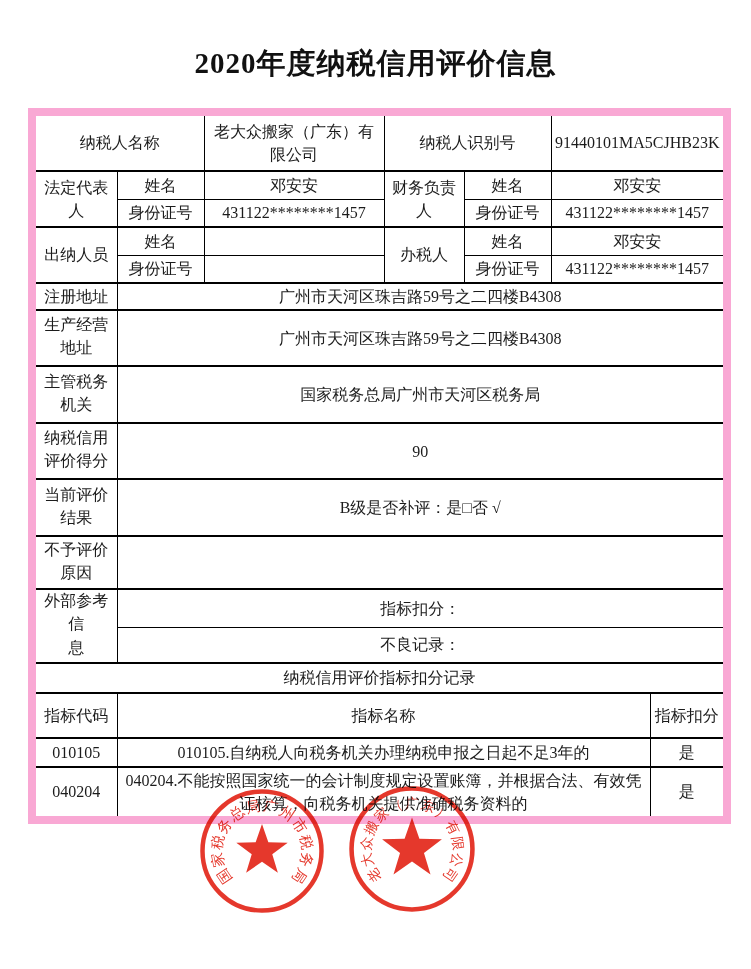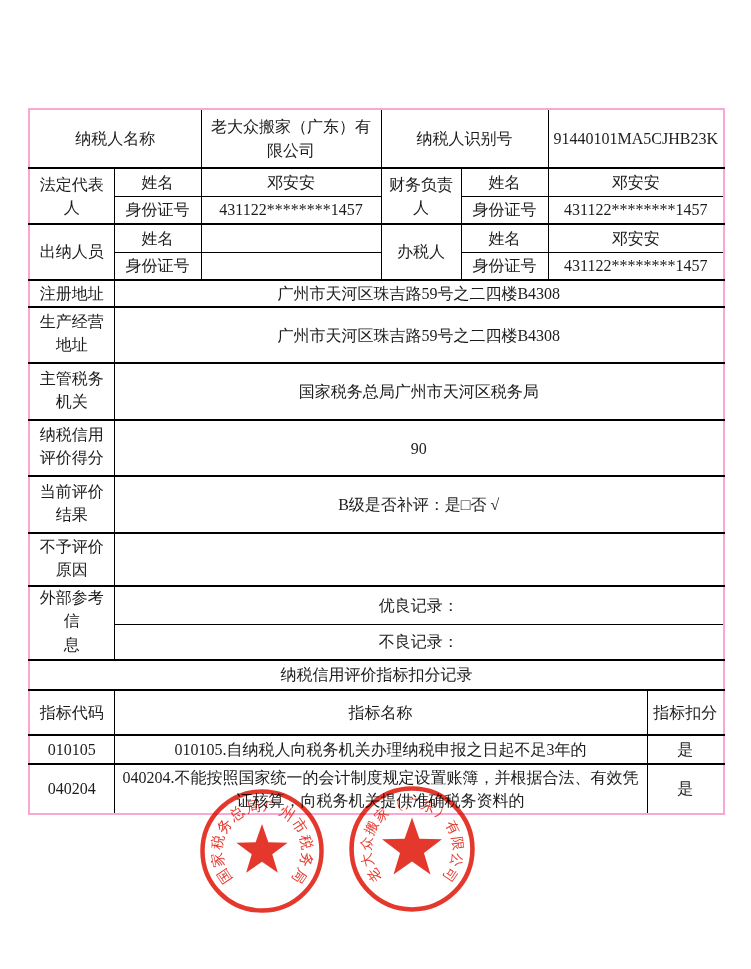--- a/index.html
+++ b/index.html
@@ -14,21 +14,21 @@
   .doc-title{
     position:absolute;top:44px;left:0;width:751px;
     text-align:center;font-size:29px;font-weight:bold;
     letter-spacing:1px;color:#111;
   }
   table.main{
     position:absolute;left:28px;top:108px;
     width:695px;
     border-collapse:collapse;
     table-layout:fixed;
-    border:2px solid #f9a8d4;
+    border:8px solid #f9a8d4;
     font-size:16px;
   }
   table.main td{
     border:1px solid #000;
     text-align:center;
     vertical-align:middle;
     padding:1px 3px;
     line-height:1.45;
     overflow:hidden;
   }
@@ -42,20 +42,21 @@
   .time-value{position:absolute;left:560px;top:0;}
   .stamp{position:absolute;opacity:0.93;mix-blend-mode:multiply;}
   .stamp-left{left:199px;top:788px;width:126px;height:126px;}
   .stamp-right{left:348px;top:785px;width:128px;height:128px;}
 </style>
 </head>
 <body>
 
 <div class="page">
 
+  <div class="doc-title">2020年度纳税信用评价信息</div>
 
   <table class="main">
     <colgroup>
       <col style="width:85px">
         <col style="width:87px">
         <col style="width:180px">
       <col style="width:80px">
         <col style="width:87px">
         <col style="width:99px">
         <col style="width:77px">
@@ -125,21 +126,21 @@
         </td>
       </tr>
       <tr class="thick" style="height:53px">
         <td class="prelabel">不予评价
 原因</td>
         <td colspan="6"></td>
       </tr>
       <tr class="thick" style="height:29px">
         <td class="prelabel" rowspan="2">外部参考信
 息</td>
-        <td colspan="6" class="leftalign">优良记录：</td>
+        <td colspan="6" class="leftalign">指标扣分：</td>
       </tr>
       <tr style="height:27px">
         <td colspan="6" class="leftalign">不良记录：</td>
       </tr>
       <tr class="thick" style="height:30px">
         <td colspan="7">纳税信用评价指标扣分记录</td>
       </tr>
       <tr class="thick" style="height:45px">
         <td>指标代码</td>
         <td colspan="5">指标名称</td>

